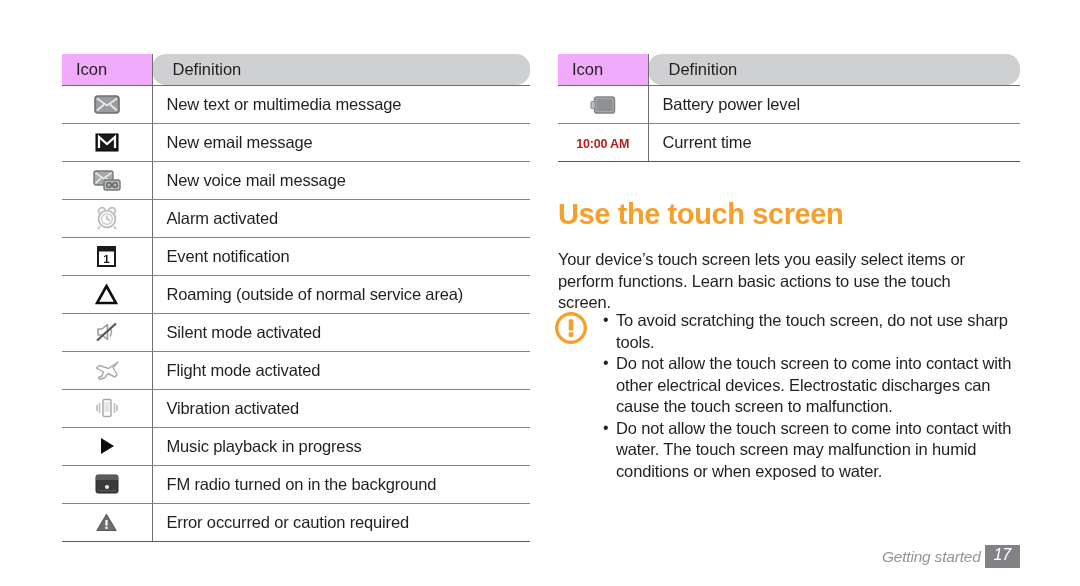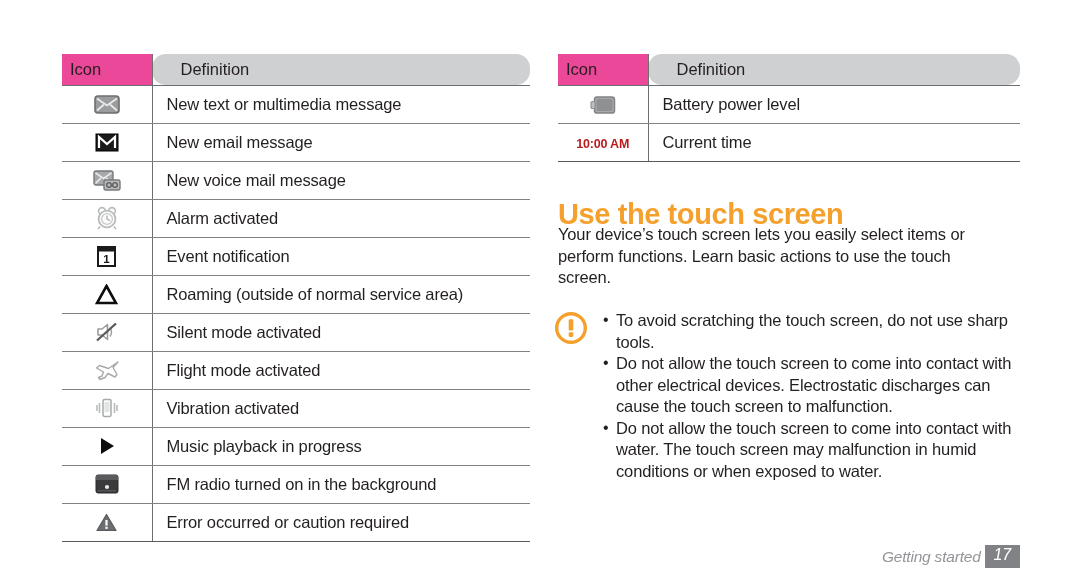--- a/index.html
+++ b/index.html
@@ -28,27 +28,27 @@
   .icon-table thead th {
     font-size: 16.5px;
     font-weight: normal;
     text-align: left;
     height: 31px;
     vertical-align: middle;
     color: #231f20;
     border-bottom: 1.6px solid #6d6e71;
   }
   .icon-table thead th.h-icon {
-    background: #ec4899;
-    padding-left: 8px;
+    background: #f0abfc;
+    padding-left: 14px;
     border-right: 1.6px solid #6d6e71;
   }
   .icon-table thead th.h-def {
     background: #cfd0d2;
-    padding-left: 28px;
+    padding-left: 20px;
     border-radius: 14px;
   }
 
   .icon-table tbody td {
     height: 38px;
     vertical-align: middle;
     border-bottom: 1.3px solid #808285;
     font-size: 16.5px;
     color: #231f20;
   }
@@ -82,21 +82,21 @@
     top: 198px;
     font-size: 29px;
     font-weight: bold;
     color: #F5A02D;
     letter-spacing: -0.4px;
   }
 
   #intro-paragraph {
     position: absolute;
     left: 558px;
-    top: 224px;
+    top: 249px;
     width: 442px;
     font-size: 16.5px;
     line-height: 21.5px;
     color: #231f20;
     letter-spacing: -0.15px;
   }
 
   #caution-block {
     position: absolute;
     left: 554px;

